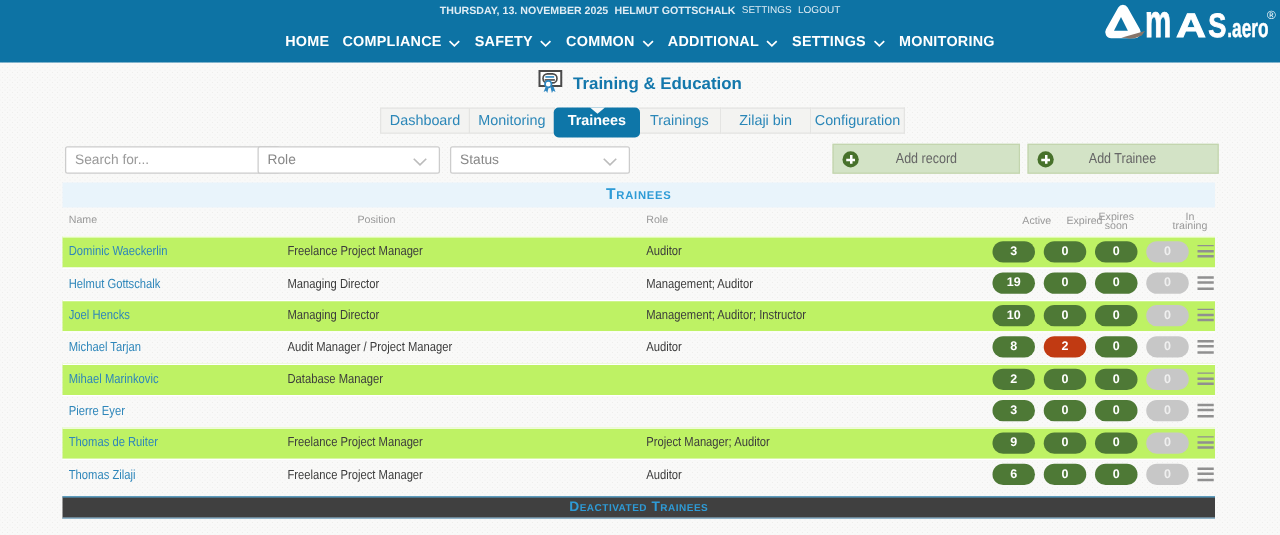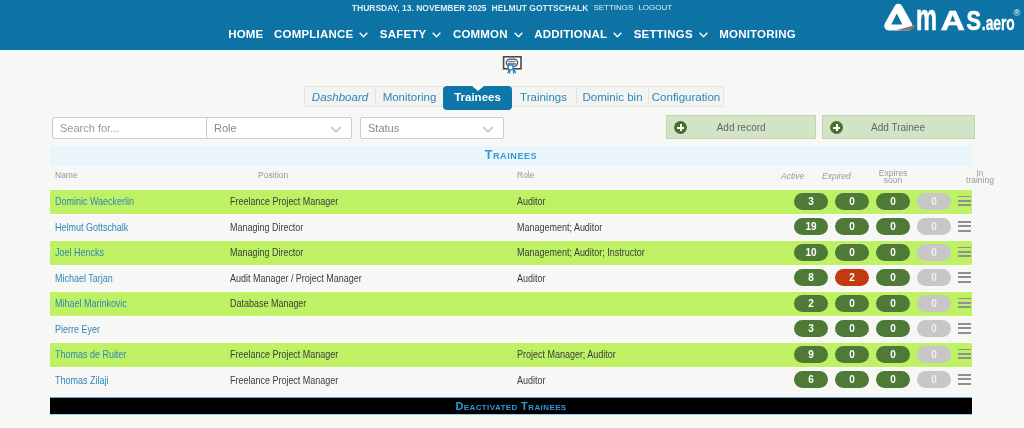--- a/index.html
+++ b/index.html
@@ -23,24 +23,24 @@
 .inp { position:absolute; top:117px; height:22px; background:#fff; border:1px solid #ccc; border-radius:2px; font-size:11px; color:#999; line-height:20px; padding-left:7px; }
 .sel { position:absolute; top:117px; height:22px; background:#fff; border:1px solid #ccc; border-radius:2px; font-size:11px; color:#888; line-height:20px; padding-left:7px; }
 .sel svg { position:absolute; right:9px; top:8px; }
 .btn { position:absolute; top:115px; height:24px; background:#d3e3c6; border:1px solid #c3d5ae; border-radius:0; font-size:11.5px; color:#666; text-align:center; line-height:22px; }
 .btn .bt { display:inline-block; transform:scaleX(.87); transform-origin:center; }
 .btn .plus { position:absolute; left:7px; top:5px; width:13px; height:13px; border-radius:50%; background:#47712b; }
 .btn .plus:before { content:""; position:absolute; left:3px; top:5.5px; width:7px; height:2px; background:#fff; }
 .btn .plus:after { content:""; position:absolute; left:5.5px; top:3px; width:2px; height:7px; background:#fff; }
 .tbl { position:absolute; left:50px; top:146px; width:922px; }
 .band { height:20px; background:#e9f4fb; text-align:center; font-variant:small-caps; font-weight:bold; font-size:12.5px; color:#2e9bd6; line-height:19px; letter-spacing:.6px; }
-.band2 { position:absolute; left:50px; top:397px; width:922px; height:18px; background:#000000; border-top:1px solid #5aacd8; border-bottom:1px solid #9ccbe8; text-align:center; font-variant:small-caps; font-weight:bold; font-size:11px; color:#2e9bd6; line-height:16px; letter-spacing:.4px; }
+.band2 { position:absolute; left:50px; top:397px; width:922px; height:18px; background:#404040; border-top:1px solid #5aacd8; border-bottom:1px solid #9ccbe8; text-align:center; font-variant:small-caps; font-weight:bold; font-size:11px; color:#2e9bd6; line-height:16px; letter-spacing:.4px; }
 .thead { position:relative; height:22.5px; font-size:8.5px; color:#999; }
 .thead .l { position:absolute; top:4px; }
-.thead .c { position:absolute; top:7px; width:60px; text-align:left; line-height:7.5px;font-style:italic; }
+.thead .c { position:absolute; top:7px; width:60px; text-align:right; line-height:7.5px; }
 .thead .c2 { position:absolute; top:3.5px; width:60px; text-align:center; line-height:7.5px; }
 .row { position:relative; height:25.5px; font-size:10.5px; border-top:1px solid #fff; }
 .row.odd { background:#bef264; }
 .row.even { background:transparent; }
 .row .nm { position:absolute; left:5px; top:5.5px; color:#2e86ba; display:inline-block; transform:scaleX(.855); transform-origin:0 0; white-space:nowrap; }
 .row .ps { position:absolute; left:180px; top:5.5px; color:#3c3c3c; display:inline-block; transform:scaleX(.855); transform-origin:0 0; white-space:nowrap; }
 .row .rl { position:absolute; left:467px; top:5.5px; color:#3c3c3c; display:inline-block; transform:scaleX(.855); transform-origin:0 0; white-space:nowrap; }
 .pill { position:absolute; top:3px; width:34px; height:17px; border-radius:9px; text-align:center; font-size:10px; font-weight:bold; color:#fff; line-height:17px; }
 .pg { background:#4e7936; }
 .pr { background:#c13a12; }
@@ -93,48 +93,49 @@
 <div class="titlerow">
   <svg width="21" height="23" viewBox="0 0 21 23">
     <rect x="1.6" y="1.8" width="17.4" height="12" fill="#fff" stroke="#4a4a4a" stroke-width="1.6"></rect>
     <rect x="4.4" y="4.1" width="11.2" height="7.2" rx="3.6" fill="none" stroke="#4a4a4a" stroke-width="1.3"></rect>
     <rect x="6.3" y="5.9" width="7" height="1.3" fill="#2e86c0"></rect>
     <rect x="5.7" y="8.3" width="8.2" height="1.3" fill="#4a4a4a"></rect>
     <path d="M6.7 14 L4.9 18.6 L6.8 17.6 L7.8 19.4 L9 14.6 Z" fill="#2e86c0"></path>
     <path d="M10.4 14.6 L11.5 19.4 L12.5 17.6 L14.4 18.6 L12.7 14 Z" fill="#2e86c0"></path>
     <circle cx="8.6" cy="12.3" r="2.6" fill="#fff" stroke="#2e86c0" stroke-width="1.4"></circle>
   </svg>
+  <span class="t">Training &amp; Education</span>
 </div>
 <div class="tabs">
-  <span class="tab first" style="width:72px;font-style:italic;">Dashboard</span>
+  <span class="tab first" style="width:72px;">Dashboard</span>
   <span class="tab" style="width:68px;">Monitoring</span>
   <span class="tab act" style="width:69px;">Trainees</span>
   <span class="tab" style="width:66px;">Trainings</span>
-  <span class="tab" style="width:72px;">Dominic bin</span>
+  <span class="tab" style="width:72px;">Zilaji bin</span>
   <span class="tab" style="width:75px;">Configuration</span>
 </div>
 <div class="inp" style="left:52px; width:172px;">Search for...</div>
 <div class="sel" style="left:206px; width:146px;">Role<svg width="12" height="7" viewBox="0 0 12 7">
       <path d="M1 1 L6 5.8 L11 1" fill="none" stroke="#bbb" stroke-width="1.3"></path>
     </svg></div>
 <div class="sel" style="left:360px; width:144px;">Status<svg width="12" height="7" viewBox="0 0 12 7">
       <path d="M1 1 L6 5.8 L11 1" fill="none" stroke="#bbb" stroke-width="1.3"></path>
     </svg></div>
 <div class="btn" style="left:666px; width:150px;"><span class="plus"></span><span class="bt">Add record</span></div>
 <div class="btn" style="left:822px; width:153px;"><span class="plus"></span><span class="bt">Add Trainee</span></div>
 <div class="tbl">
   <div class="band">Trainees</div>
   <div class="thead">
     <span class="l" style="left:5px;">Name</span>
-    <span class="l" style="left:164px;padding-left:44px;">Position</span>
+    <span class="l" style="left:192px;padding-left:44px;">Position</span>
     <span class="l" style="left:467px;">Role</span>
     <span class="c" style="left:731px;">Active</span>
     <span class="c" style="left:772px;">Expired</span>
     <span class="c2" style="left:813px;">Expires<br>soon</span>
-    <span class="c2" style="left:900px;text-align:center;">In<br>training</span>
+    <span class="c2" style="left:872px;text-align:center;">In<br>training</span>
   </div>
   <div class="row odd">
     <span class="nm">Dominic Waeckerlin</span>
       <span class="ps">Freelance Project Manager</span>
       <span class="rl">Auditor</span>
     <span class="pill pg a1">3</span>
       <span class="pill pg a2">0</span>
       <span class="pill pg a3">0</span>
       <span class="pill px0 a4">0</span>
     <span class="ham">

